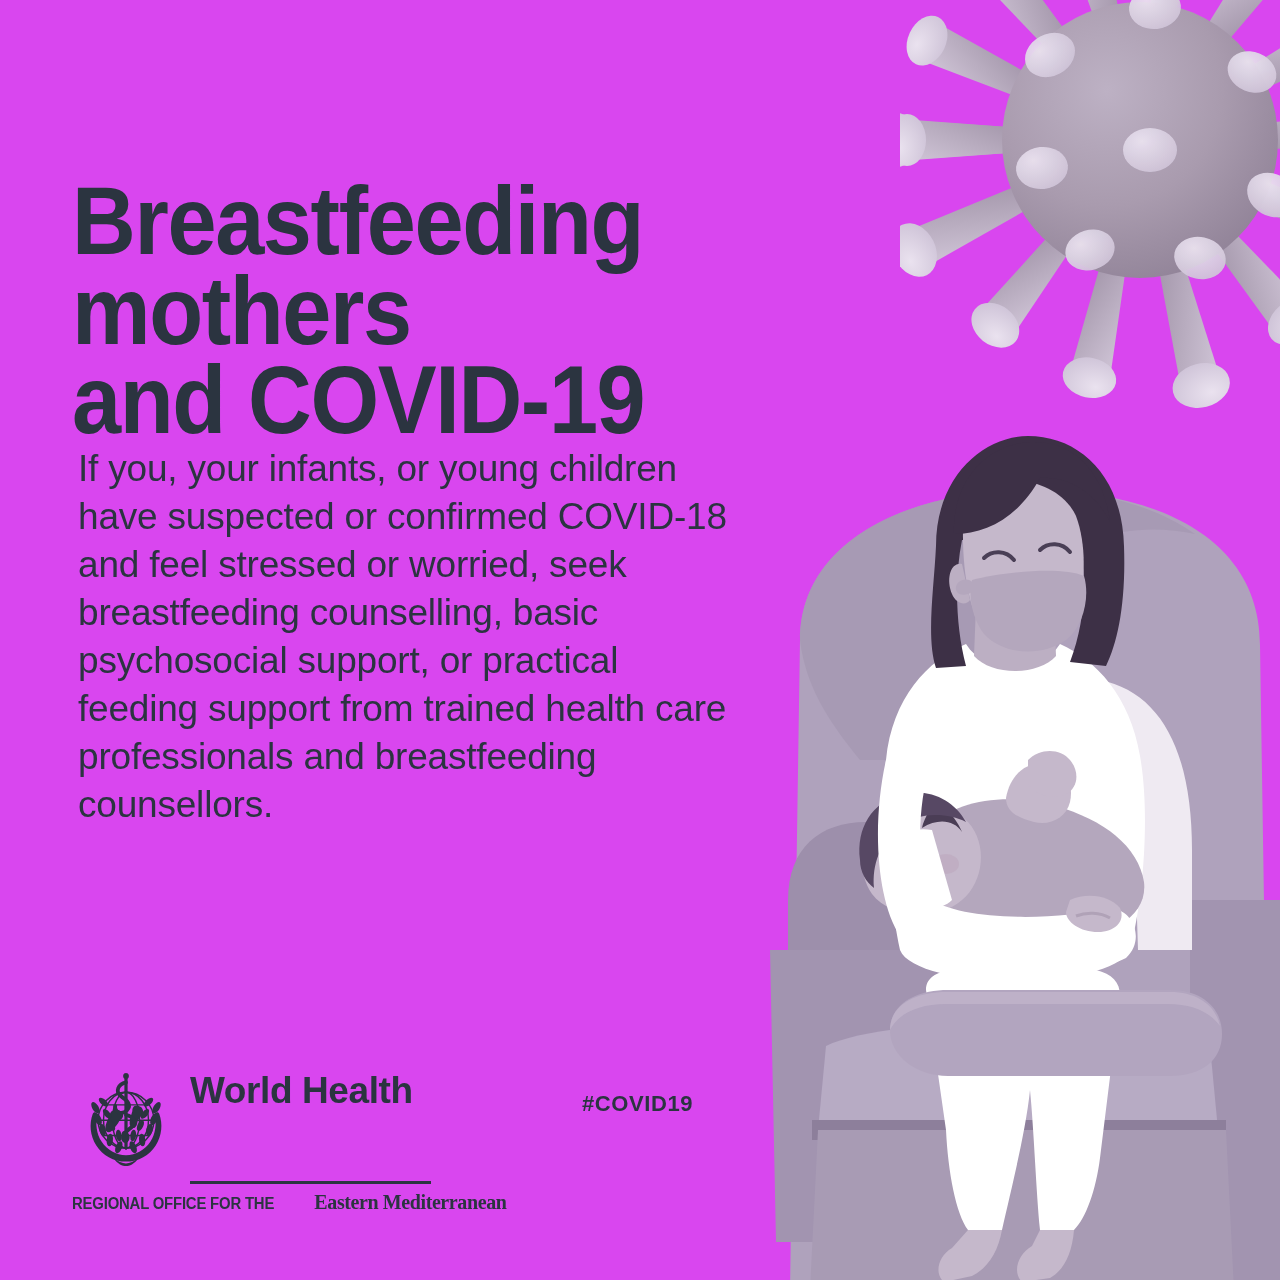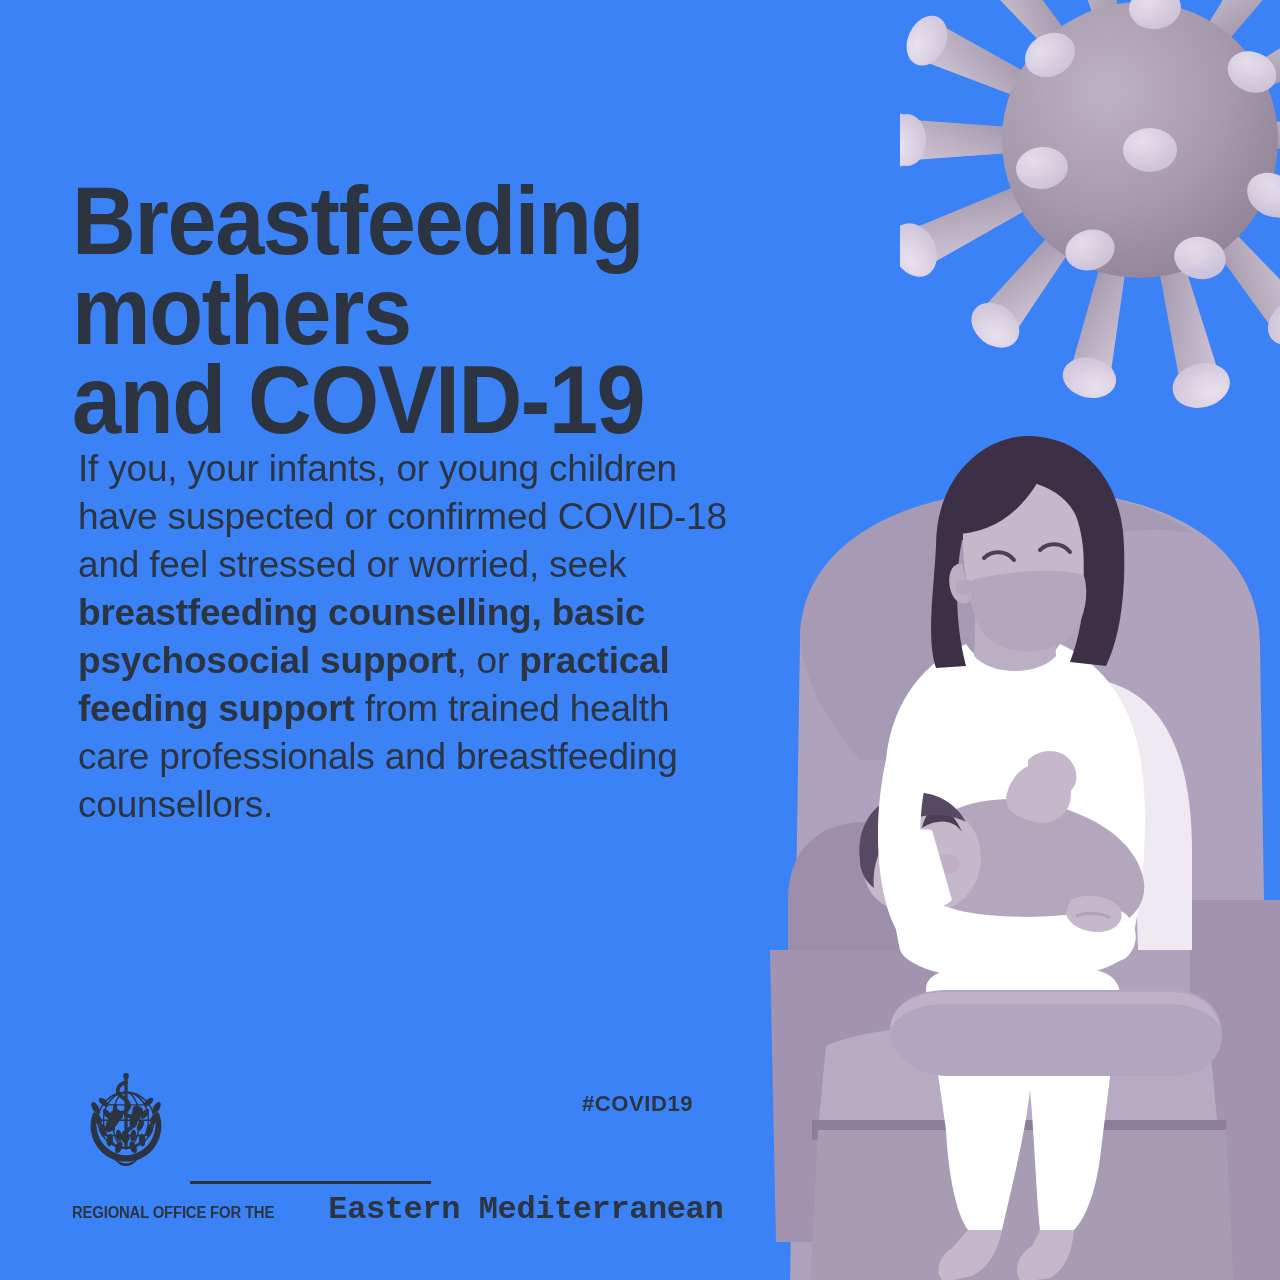--- a/index.html
+++ b/index.html
@@ -7,21 +7,21 @@
   body{
     width:1280px;height:1280px;
     background:#f7e7fb;
     font-family:"Liberation Sans", sans-serif;
     overflow:hidden;
     position:relative;
   }
   .poster{
     position:relative;
     width:1280px;height:1280px;
-    background:#3b82f6;
+    background:#d946ef;
     overflow:hidden;
   }
 
   
   .art-virus{
     position:absolute; left:900px; top:-150px;
     width:480px; height:570px;
     pointer-events:none;
   }
   .art-scene{
@@ -51,21 +51,21 @@
   .body-copy{
     position:absolute;
     left:78px; top:408px;
     width:660px;
     color:#2b3440;
     font-size:37px;
     line-height:48px;
     letter-spacing:-0.2px;
     z-index:3;
   }
-  .body-copy b{font-weight:700;}
+  .body-copy b{font-weight:400;}
 
   
   .hashtags{
     position:absolute;
     left:495px; top:1087px;
     width:285px;
     text-align:center;
     color:#2b3440;
     font-weight:700;
     font-size:22px;
@@ -107,25 +107,25 @@
   }
   .who-region-pre{
     font-family:"Liberation Sans Narrow","Liberation Sans", sans-serif;
     font-weight:700;
     font-size:16px;
     letter-spacing:-0.2px;
     transform:scaleX(0.93);
     transform-origin:left bottom;
   }
   .who-region-name{
-    font-family:Liberation Mono, monospace;
-    font-weight:700;
-    font-size:32px;
+    font-family:Liberation Serif, serif;
+    font-weight:700;
+    font-size:20px;
     letter-spacing:-0.4px;
-    margin-left:19px;
+    margin-left:5px;
   }
 </style>
 </head>
 <body>
 
 <div class="poster">
 
   <svg class="art-virus" viewBox="0 0 480 570" xmlns="http://www.w3.org/2000/svg">
     <defs>
       <radialGradient id="ballG" cx="38%" cy="32%" r="76%">
@@ -376,20 +376,21 @@
             <ellipse cx="68" cy="88" rx="3.5" ry="7" transform="rotate(-22 68 88)"></ellipse>
             <ellipse cx="85" cy="38" rx="3.2" ry="6.4" transform="rotate(48 85 38)"></ellipse>
             <ellipse cx="81" cy="51" rx="3.2" ry="6.4" transform="rotate(38 81 51)"></ellipse>
             <ellipse cx="76" cy="64" rx="3.2" ry="6.4" transform="rotate(26 76 64)"></ellipse>
             <ellipse cx="68" cy="75" rx="3.2" ry="6.4" transform="rotate(8 68 75)"></ellipse>
           </g>
           <path d="M46,100 c5,4 10,6 14,6 c4,0 9,-2 14,-6 c-5,7 -10,9 -14,9 c-4,0 -9,-2 -14,-9 Z"></path>
         </g>
       </svg>
       <div class="who-words">
+        <div>World Health</div>
       </div>
     </div>
     <div class="who-rule"></div>
     <div class="who-region">
       <span class="who-region-pre">REGIONAL OFFICE FOR THE</span>
       <span class="who-region-name">Eastern Mediterranean</span>
     </div>
   </div>
 
 </div>

